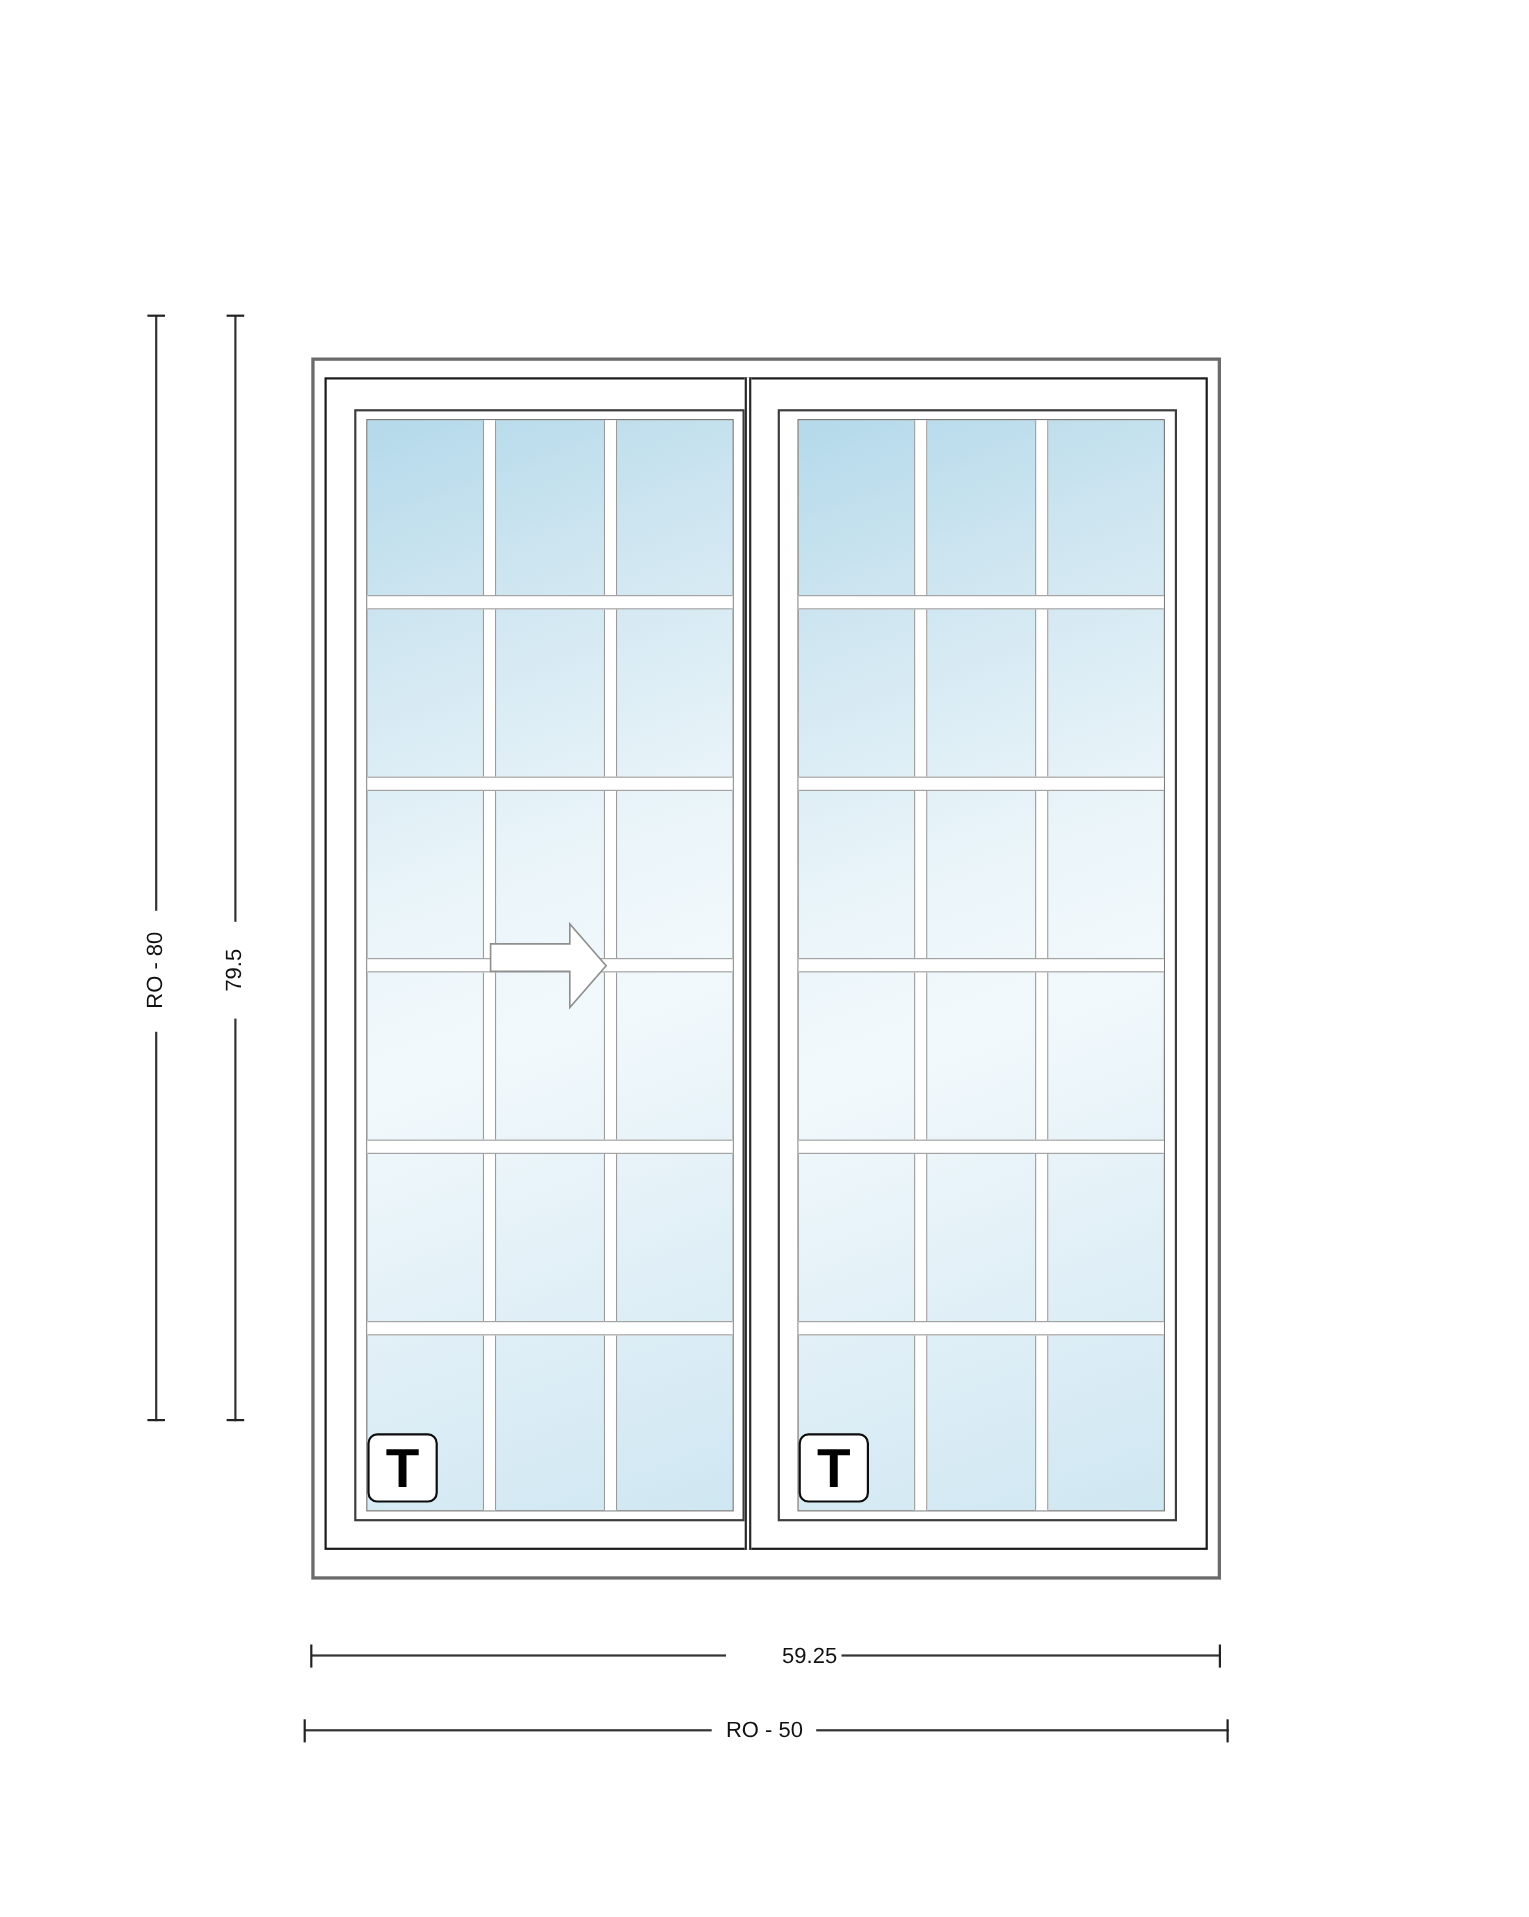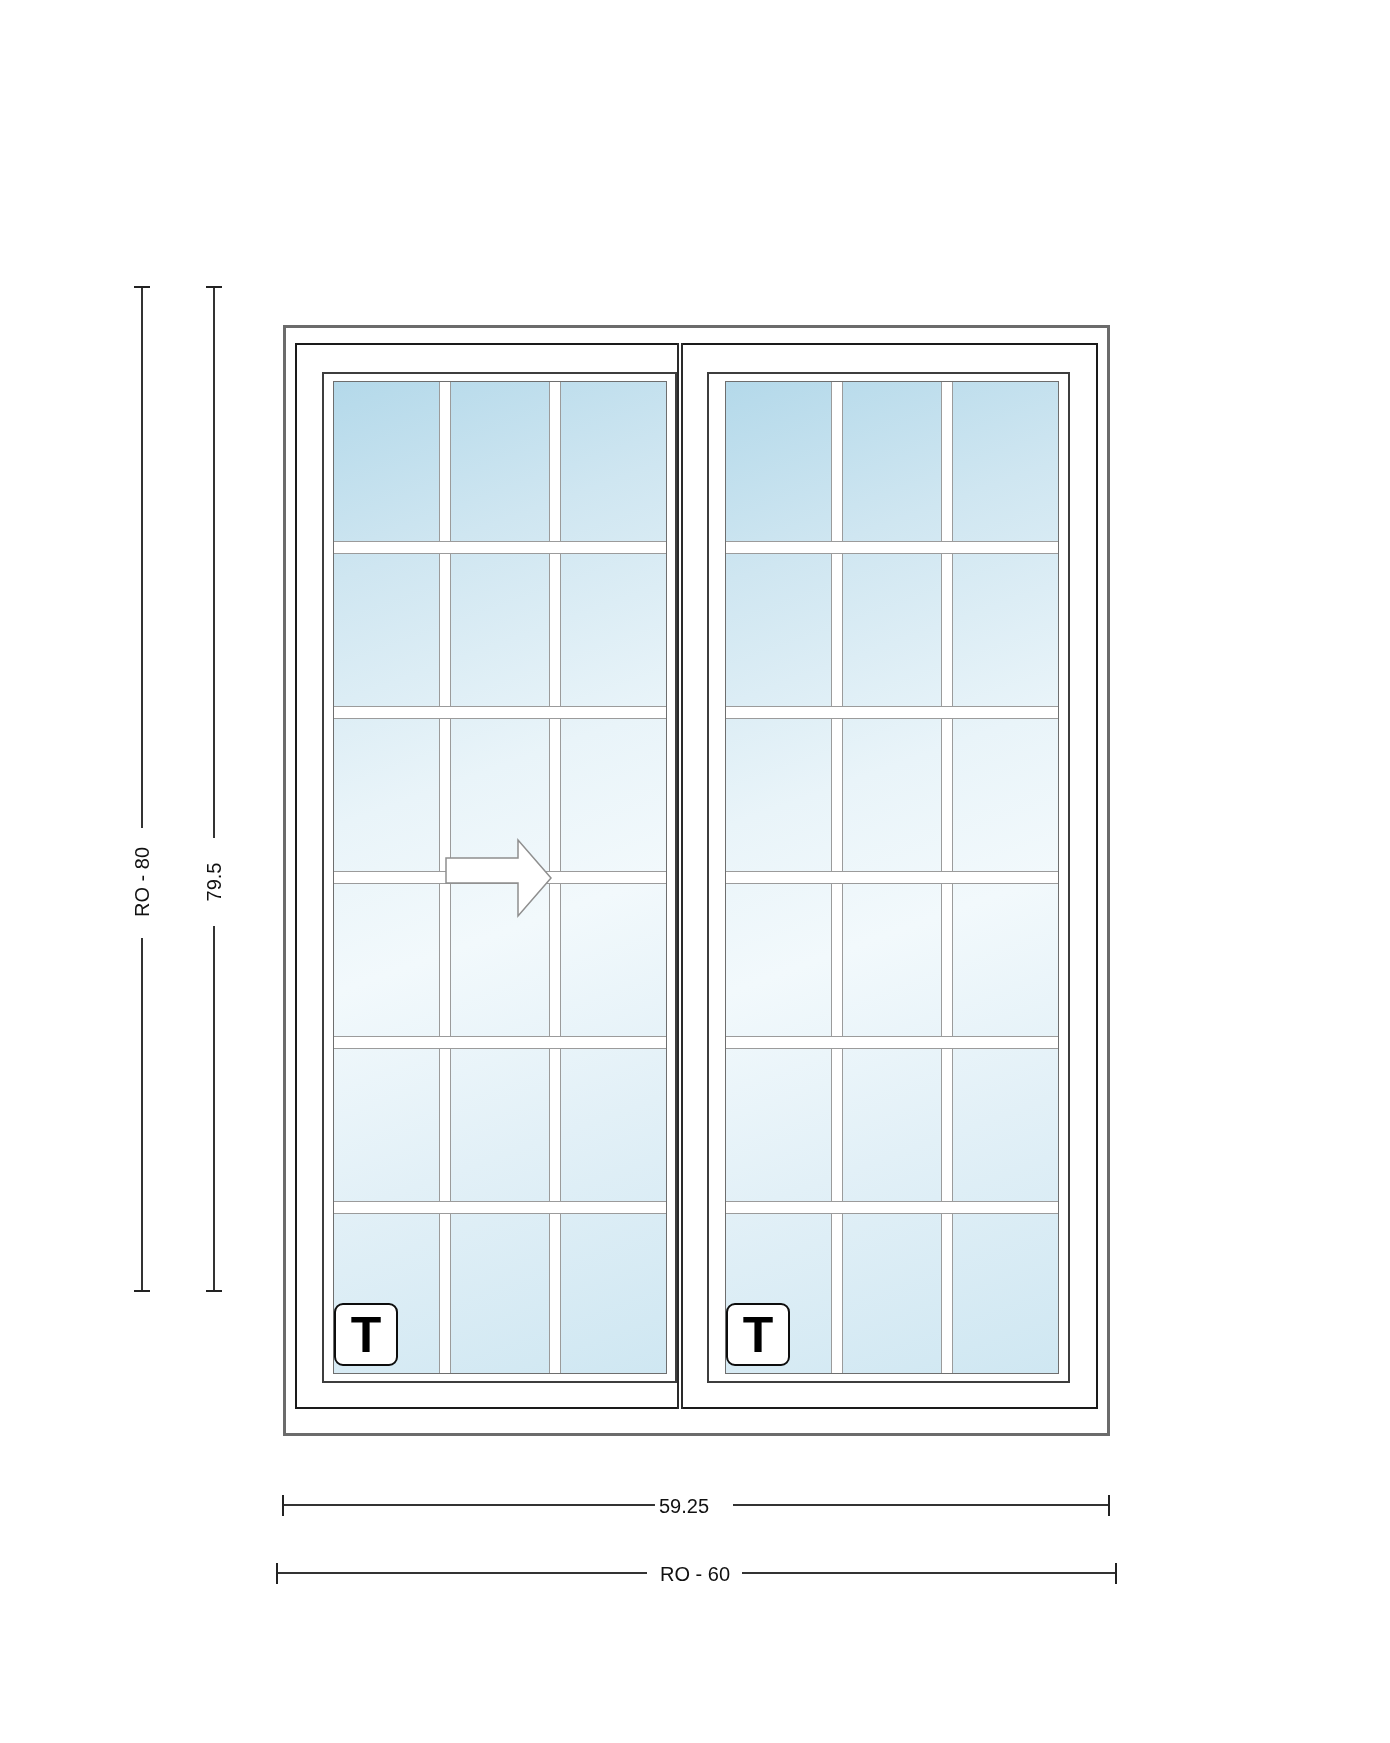--- a/index.html
+++ b/index.html
@@ -115,21 +115,21 @@
     <div class="muntin-h r3"></div>
     <div class="muntin-h r4"></div>
     <div class="muntin-h r5"></div>
     <div class="t-badge">T</div>
   </div>
 
   <div class="dim-seg" style="left:283px;top:1504px;width:377px;height:2px;"></div>
   <div class="dim-seg" style="left:733px;top:1504px;width:377px;height:2px;"></div>
   <div class="dim-tick" style="left:282px;top:1495px;width:2px;height:21px;"></div>
   <div class="dim-tick" style="left:1108px;top:1495px;width:2px;height:21px;"></div>
-  <div class="dim-label h" style="left:684px;top:1506px;">59.25</div>
+  <div class="dim-label h" style="left:736px;top:1506px;">59.25</div>
 
   <div class="dim-seg" style="left:277px;top:1572px;width:370px;height:2px;"></div>
   <div class="dim-seg" style="left:742px;top:1572px;width:375px;height:2px;"></div>
   <div class="dim-tick" style="left:276px;top:1563px;width:2px;height:21px;"></div>
   <div class="dim-tick" style="left:1115px;top:1563px;width:2px;height:21px;"></div>
-  <div class="dim-label h" style="left:695px;top:1574px;">RO - 60</div>
+  <div class="dim-label h" style="left:695px;top:1574px;">RO - 50</div>
 
 </div>
 
 </body></html>

